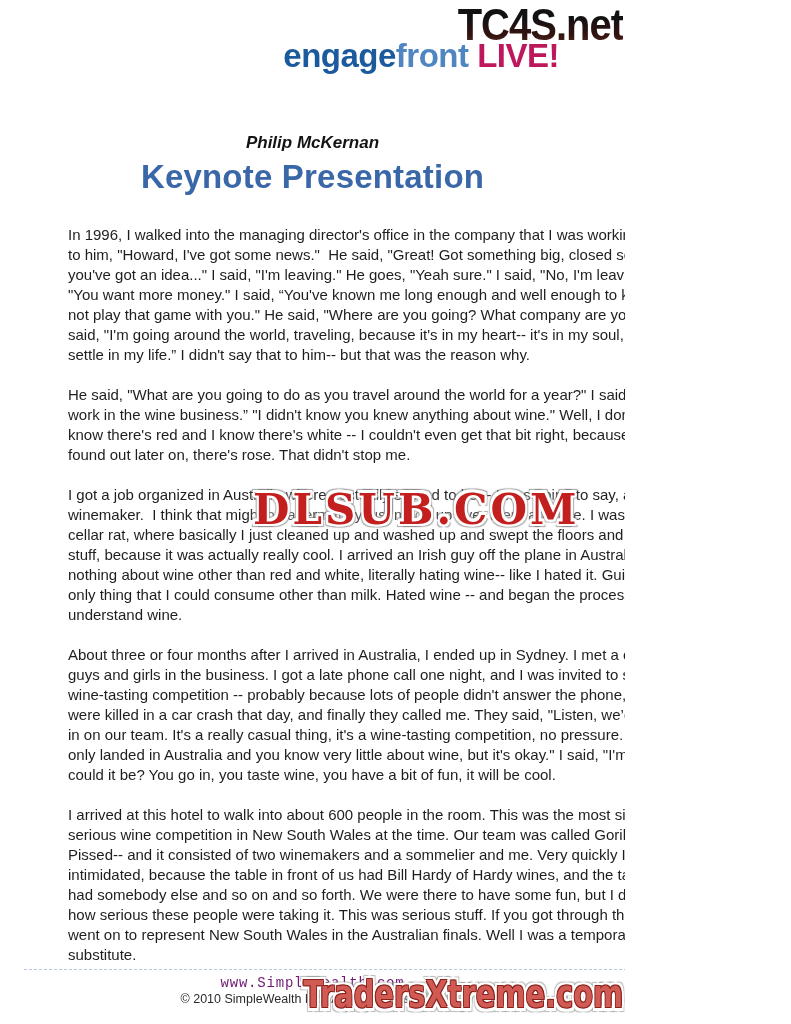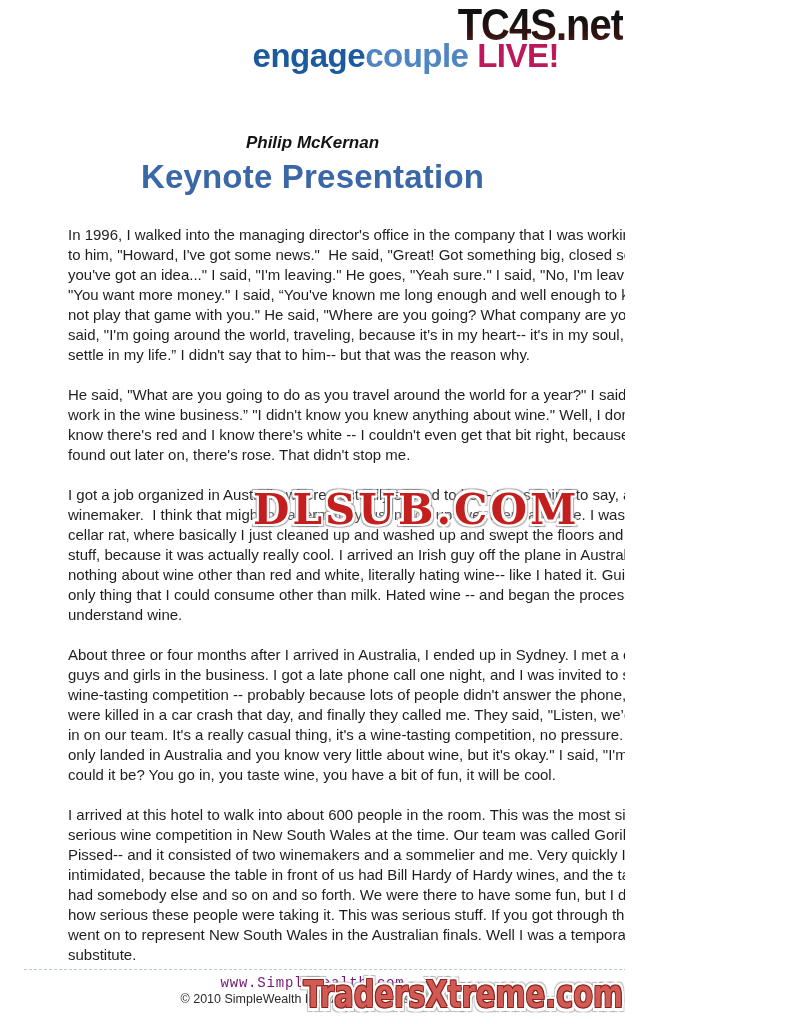--- a/index.html
+++ b/index.html
@@ -171,21 +171,21 @@
   }
 </style>
 </head>
 <body>
 
 <div class="page">
 
   <div class="tc4s">TC4S.net</div>
 
   <div class="logo">
-    <span class="engage">engage</span><span class="today">couple</span><span class="live"> LIVE!</span>
+    <span class="engage">engage</span><span class="today">front</span><span class="live"> LIVE!</span>
   </div>
 
   <div class="title-block">
     <div class="author">Philip McKernan</div>
     <div class="doc-title">Keynote Presentation</div>
   </div>
 
   <div class="content">
     <p>In 1996, I walked into the managing director's office in the company that I was working with. I said to him, "Howard, I've got some news."  He said, "Great! Got something big, closed some deal, you've got an idea..." I said, "I'm leaving." He goes, "Yeah sure." I said, "No, I'm leaving." He goes, "You want more money." I said, “You've known me long enough and well enough to know I would not play that game with you." He said, "Where are you going? What company are you going to?" I said, "I'm going around the world, traveling, because it's in my heart-- it's in my soul, and I will not settle in my life.” I didn't say that to him-- but that was the reason why.</p>
     <p>He said, "What are you going to do as you travel around the world for a year?" I said, "I'm going to work in the wine business.” "I didn't know you knew anything about wine." Well, I don't really. I know there's red and I know there's white -- I couldn't even get that bit right, because now, as I found out later on, there's rose. That didn't stop me.</p>

